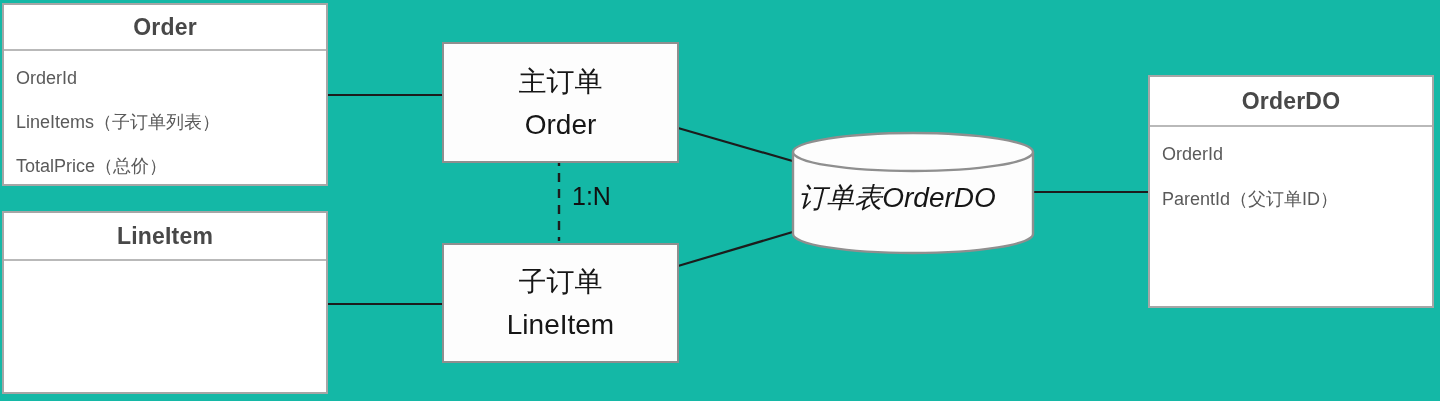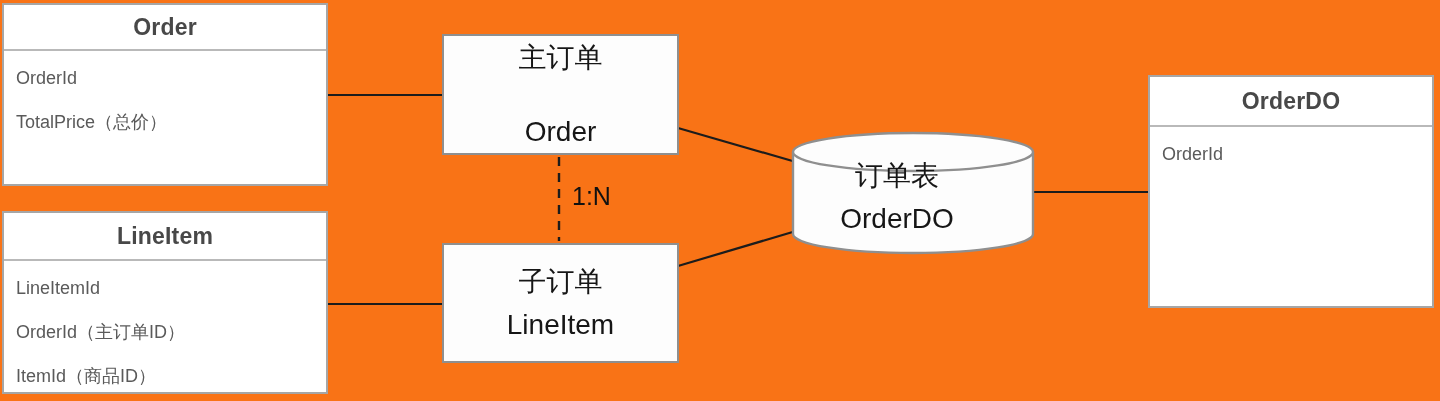--- a/index.html
+++ b/index.html
@@ -4,21 +4,21 @@
 <style>
   html, body {
     margin: 0;
     padding: 0;
     background: #ffffff;
   }
   #stage {
     position: relative;
     width: 1440px;
     height: 401px;
-    background: #f97316;
+    background: #14b8a6;
     font-family: "Liberation Sans", "DejaVu Sans", sans-serif;
     overflow: hidden;
   }
   #wires {
     position: absolute;
     left: 0; top: 0;
     width: 1440px; height: 401px;
   }
   
   .entity {
@@ -65,23 +65,23 @@
     line-height: 43px;
     color: #161616;
     white-space: nowrap;
   }
   
   .cyl-label {
     position: absolute;
     left: 793px; top: 154px;
     width: 208px; height: 86px;
     display: flex;
-    flex-direction: column;
     align-items: center;
     justify-content: center;
+    font-style: italic;
   }
   
   .relation-label {
     position: absolute;
     left: 572px; top: 182px;
     font-size: 25px;
     color: #111111;
     white-space: nowrap;
   }
 </style>
@@ -102,50 +102,47 @@
     <g stroke="#8f8f8f" stroke-width="2.4" fill="#fdfdfd">
       <path d="M 793 152 L 793 234 A 120 19 0 0 0 1033 234 L 1033 152"></path>
       <ellipse cx="913" cy="152" rx="120" ry="19"></ellipse>
     </g>
   </svg>
 
   <div class="entity" style="left:2px; top:3px; width:326px; height:183px;">
     <div class="entity-header" style="height:46px;">Order</div>
     <div class="entity-rows rows-3">
       <div class="entity-row">OrderId</div>
+      <div class="entity-row">LineItems（子订单列表）</div>
       <div class="entity-row">TotalPrice（总价）</div>
     </div>
   </div>
 
   <div class="entity" style="left:2px; top:211px; width:326px; height:183px;">
     <div class="entity-header" style="height:48px;">LineItem</div>
-    <div class="entity-rows rows-3">
-      <div class="entity-row">LineItemId</div>
-      <div class="entity-row">OrderId（主订单ID）</div>
-      <div class="entity-row">ItemId（商品ID）</div>
-    </div>
   </div>
 
-  <div class="node-box" style="left:442px; top:34px; width:237px; height:121px;justify-content:space-between;">
+  <div class="node-box" style="left:442px; top:42px; width:237px; height:121px;">
     <div class="node-line">主订单</div>
     <div class="node-line">Order</div>
   </div>
 
   <div class="node-box" style="left:442px; top:243px; width:237px; height:120px;">
     <div class="node-line">子订单</div>
     <div class="node-line">LineItem</div>
   </div>
 
   <div class="relation-label">1:N</div>
 
   <div class="cyl-label">
     <div class="node-line">订单表</div>
     <div class="node-line">OrderDO</div>
   </div>
 
   <div class="entity" style="left:1148px; top:75px; width:286px; height:233px;">
     <div class="entity-header" style="height:50px;">OrderDO</div>
     <div class="entity-rows rows-4">
       <div class="entity-row">OrderId</div>
+      <div class="entity-row">ParentId（父订单ID）</div>
     </div>
   </div>
 
 </div>
 
 </body></html>

